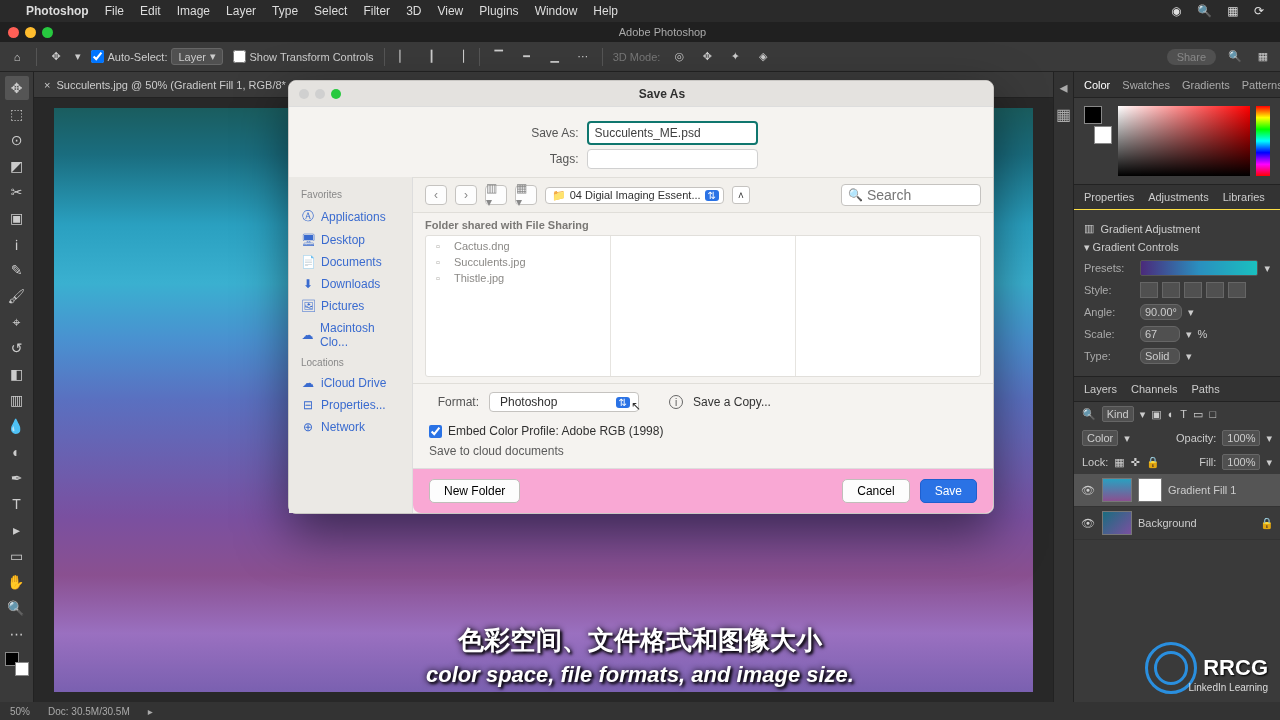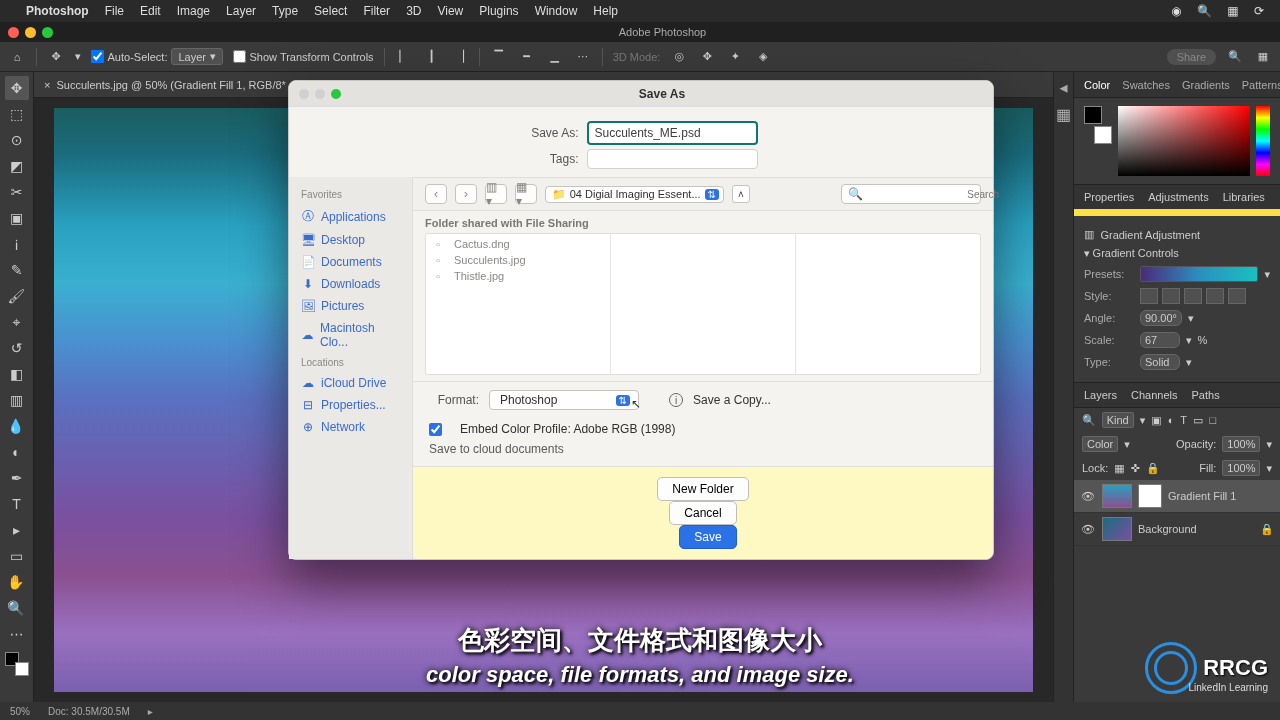--- a/index.html
+++ b/index.html
@@ -56,21 +56,21 @@
 .panel-tabs .tab { color:#aaa; } .panel-tabs .tab.active { color:#fff; }
 .color-panel { padding:8px 10px; display:flex; gap:6px; background:#3a3a3a; border-bottom:1px solid #222;}
 .color-swatch-box { width:28px; height:38px; position:relative;}
 .color-swatch-box .fg2{position:absolute;top:0;left:0;width:18px;height:18px;background:#000;border:1px solid #888;}
 .color-swatch-box .bg2{position:absolute;bottom:0;right:0;width:18px;height:18px;background:#fff;border:1px solid #888;}
 .color-picker { flex:1; height:70px; background: linear-gradient(to right, #fff, #ff0000); position:relative;}
 .color-picker::after{content:'';position:absolute;inset:0;background:linear-gradient(to bottom, transparent, #000);}
 .hue-strip { width:14px; height:70px; background: linear-gradient(to bottom, #f00,#ff0,#0f0,#0ff,#00f,#f0f,#f00);}
 
 .props-panel { background:#3a3a3a; }
-.props-tabs { display:flex; gap:14px; padding:6px 10px; background:#333; border-bottom:7px solid #fde047;}
+.props-tabs { display:flex; gap:14px; padding:6px 10px; background:#333; border-bottom:1px solid #fde047;}
 .props-body { padding:6px 10px; }
 .props-body .row { display:flex; align-items:center; gap:6px; margin:6px 0; }
 .props-body .row .lbl { width:50px; color:#aaa; }
 .grad-preview { flex:1; height:16px; background: linear-gradient(to right,#4b2a7a,#2a8fbf,#1ac0bf); border:1px solid #555; border-radius:2px;}
 .style-icons { display:flex; gap:4px;}
 .style-icons .si { width:18px; height:16px; border:1px solid #666; background:#505050;}
 .field { background:#505050; border:1px solid #666; padding:1px 4px; border-radius:6px; min-width:40px; }
 
 .layers-panel { flex:1; display:flex; flex-direction:column; background:#3a3a3a; border-top:1px solid #222;}
 .layers-tabs { display:flex; gap:14px; padding:6px 10px; background:#333; border-bottom:1px solid #222;}
@@ -107,42 +107,42 @@
 .save-name-input { flex:1; max-width:210px; border:2px solid #0f766e; border-radius:4px; padding:3px 6px; font-size:12px; outline:none; color:#404040;}
 .tags-input { flex:1; max-width:210px; border:1px solid #d0d0d0; background:#fff; border-radius:4px; height:20px;}
 
 .dlg-nav { display:flex; align-items:center; gap:8px; padding:6px 12px; border-top:1px solid #e0ded9; border-bottom:1px solid #e0ded9; background:#f2f0ec;}
 .nav-btn { width:22px; height:20px; border:1px solid #c5c3c0; border-radius:4px; background:#fdfdfd; display:flex; align-items:center; justify-content:center; color:#888;}
 .path-popup { display:flex; align-items:center; gap:4px; background:#fff; border:1px solid #c5c3c0; border-radius:4px; padding:1px 4px 1px 6px; font-size:11px;}
 .path-popup .folder-ic { color:#2a72e5;}
 .path-popup .arrows { background:#2a72e5; color:#fff; padding:0 3px; border-radius:3px; font-size:10px;}
 .collapse-btn { width:18px; height:18px; border:1px solid #c5c3c0; border-radius:3px; background:#fff; display:flex; align-items:center; justify-content:center; font-size:10px;}
 .search-field { flex:1; max-width:140px; margin-left:auto; display:flex; align-items:center; gap:4px; border:1px solid #c5c3c0; border-radius:4px; background:#fff; padding:2px 6px; color:#8a8a8a;}
-.search-field input { border:none; outline:none; flex:1; font-size:10px; color:#444; background:transparent;text-align:right;}
+.search-field input { border:none; outline:none; flex:1; font-size:14px; color:#444; background:transparent;}
 
 .dlg-file-area { padding:6px 12px; height:170px; display:flex; flex-direction:column;}
 .share-note { color:#7a7875; font-size:11px; margin-bottom:4px; font-weight:600;}
 .file-columns { flex:1; display:flex; background:#fff; border:1px solid #e1dfdb; border-radius:3px; }
 .file-col { flex:1; border-right:1px solid #e6e4e0; padding:2px 0; overflow:auto;}
 .file-col:last-child { border-right:none;}
 .file-item { padding:2px 10px; color:#8b8986; font-size:11px; display:flex; gap:6px; align-items:center;}
 .file-item .fi-ic { color:#b0aeaa; width:12px;}
 
 .format-row { display:flex; align-items:center; gap:10px; padding:8px 16px; border-top:1px solid #e0ded9;}
 .format-row .lbl2 { width:50px; text-align:right; color:#555;}
 .format-popup {display:flex; align-items:center; gap:8px; background:#fff; border:1px solid #c5c3c0; border-radius:4px; padding:2px 8px 2px 10px; min-width:150px; justify-content:space-between;}
 .format-popup .arrows { background:#2a72e5; color:#fff; padding:0 3px; border-radius:3px; font-size:10px;}
 .info-ic { width:14px; height:14px; border:1px solid #666; border-radius:50%; display:inline-flex; align-items:center; justify-content:center; font-size:10px; color:#555;}
 .save-copy-link { color:#333; }
 
-.embed-row { padding:4px 16px; display:flex; align-items:center; gap:18px;}
+.embed-row { padding:4px 16px; display:flex; align-items:center; gap:6px;}
 .embed-row input[type=checkbox]{ accent-color:#2a72e5;}
 .cloud-row { padding:2px 16px 10px; color:#5a5a5a;}
 
-.dlg-buttons { display:flex; align-items:center; padding:10px 16px; border-top:1px solid #ddd; background:#fef9c3; border-radius:0 0 8px 8px;flex-direction:column;}
+.dlg-buttons { display:flex; align-items:center; padding:10px 16px; border-top:1px solid #ddd; background:#f9a8d4; border-radius:0 0 8px 8px;}
 .btn { border:1px solid #c0beba; border-radius:5px; padding:4px 14px; background:#fdfdfd; font-size:12px; cursor:pointer;}
 .btn.primary { background:#2a72e5; color:#fff; border-color:#1f5fcf;}
 .dlg-buttons .spacer{flex:1;}
 
 
 .caption { position:absolute; left:50%; transform:translateX(-50%); bottom:32px; text-align:center; color:#fff; z-index:60;
   font-weight:700; text-shadow: 0 0 6px #000, 2px 2px 3px #000; }
 .caption .c1 { font-size:26px; }
 .caption .c2 { font-size:22px; font-style:italic; margin-top:4px;}
 

